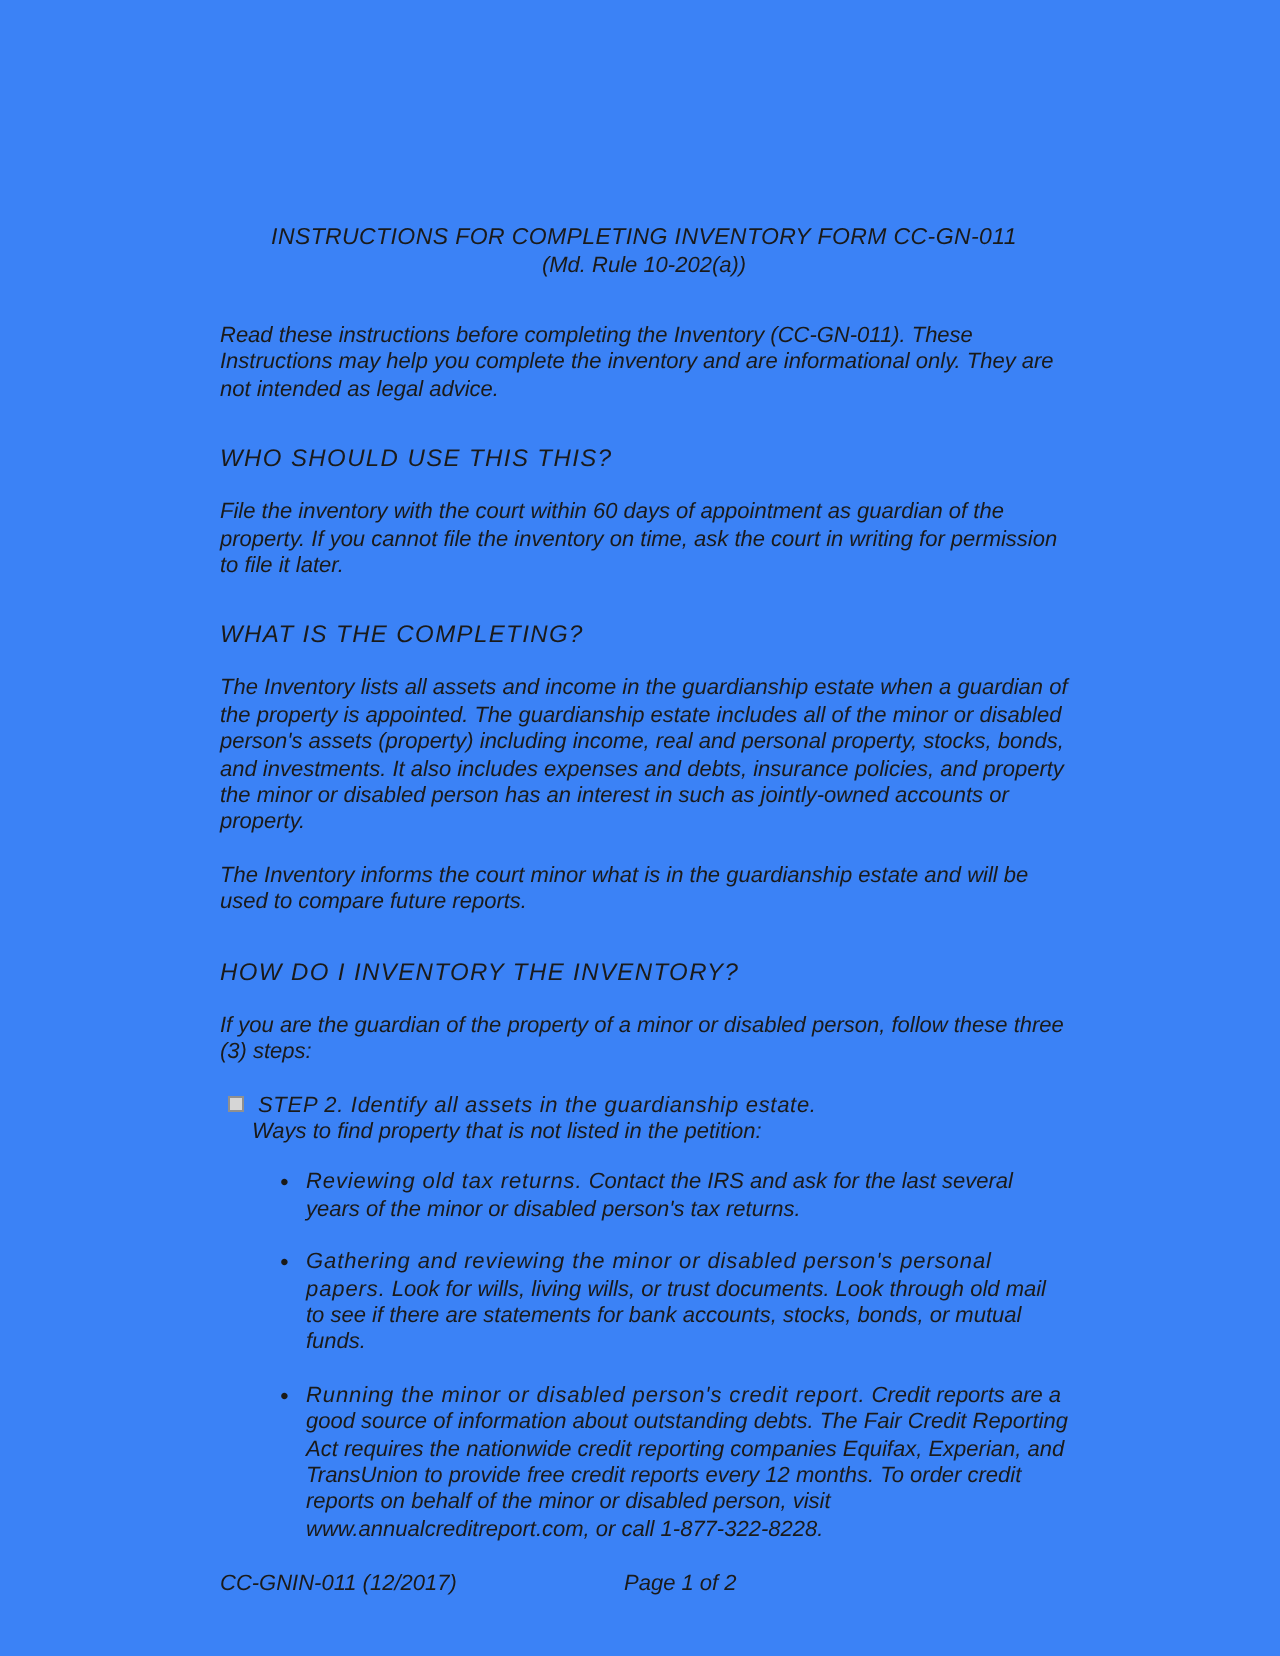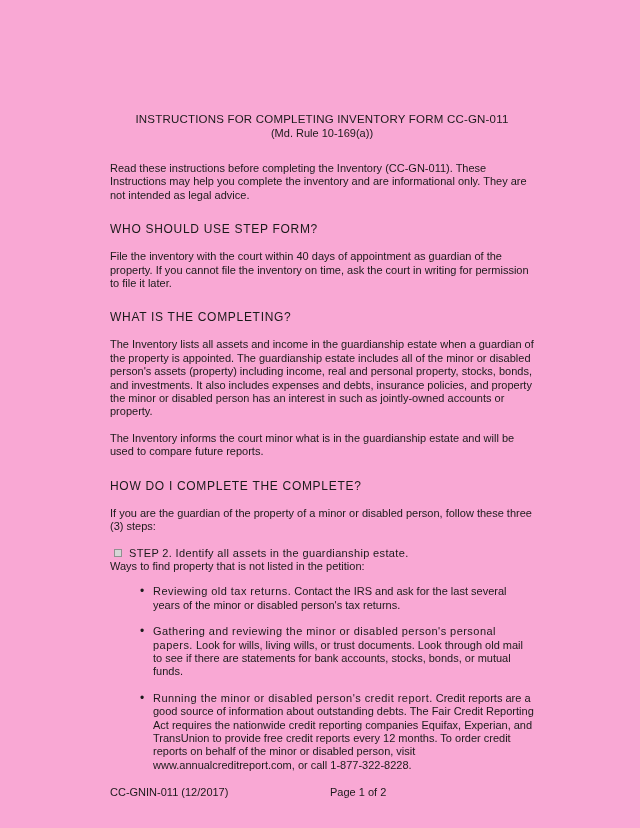--- a/index.html
+++ b/index.html
@@ -6,21 +6,22 @@
   html, body { background: #ffffff; }
   body {
     width: 640px; height: 828px;
     font-family: "Liberation Sans", sans-serif;
     color: #1a1a1a;
     position: relative;
     overflow: hidden;
   }
   .page {
     position: absolute; inset: 0;
-    background: #f9a8d4;
+    background: #3b82f6;
+    font-style: italic;
   }
   .doc {
     position: absolute;
     left: 110px; top: 112px;
     width: 424px;
     font-size: 11px;
     line-height: 13.4px;
   }
   .title-block { text-align: center; margin-bottom: 22px; }
   .doc-title {
@@ -49,21 +50,21 @@
   .checkbox {
     display: inline-block;
     width: 8px; height: 8px;
     background: #d6d6d6;
     border: 1px solid #909090;
     margin: 0 7px 0 4px;
     vertical-align: baseline;
     position: relative; top: 0px;
   }
   .step-body { margin: 0 0 13px 0; }
-  .ways-intro { margin: 0 0 12px 0; }
+  .ways-intro { margin: 0 0 12px 16px; }
   ul.bullet-list {
     list-style: none;
     margin: 0; padding: 0 0 0 30px;
   }
   ul.bullet-list li {
     position: relative;
     padding-left: 13px;
     margin-bottom: 13px;
   }
   ul.bullet-list li::before {
@@ -72,43 +73,43 @@
     left: 0; top: 0;
     font-size: 12px;
   }
   .lead-phrase { letter-spacing: 0.45px; }
   .footer {
     position: absolute;
     top: 786px; left: 0; right: 0;
     font-size: 11px;
   }
   .footer .form-number { position: absolute; left: 110px; }
-  .footer .page-indicator { position: absolute; left: 330px; }
+  .footer .page-indicator { position: absolute; left: 312px; }
 </style>
 </head>
 <body>
 
 <div class="page">
   <div class="doc">
 
     <div class="title-block">
       <div class="doc-title">INSTRUCTIONS FOR COMPLETING INVENTORY FORM CC-GN-011</div>
-      <div class="doc-subtitle">(Md. Rule 10-169(a))</div>
+      <div class="doc-subtitle">(Md. Rule 10-202(a))</div>
     </div>
 
     <p class="body-par">Read these instructions before completing the Inventory (CC-GN-011). These Instructions may help you complete the inventory and are informational only. They are not intended as legal advice.</p>
 
-    <h2 class="section-heading">WHO SHOULD USE STEP FORM?</h2>
-    <p class="body-par">File the inventory with the court within 40 days of appointment as guardian of the property. If you cannot file the inventory on time, ask the court in writing for permission to file it later.</p>
+    <h2 class="section-heading">WHO SHOULD USE THIS THIS?</h2>
+    <p class="body-par">File the inventory with the court within 60 days of appointment as guardian of the property. If you cannot file the inventory on time, ask the court in writing for permission to file it later.</p>
 
     <h2 class="section-heading">WHAT IS THE COMPLETING?</h2>
     <p class="body-par">The Inventory lists all assets and income in the guardianship estate when a guardian of the property is appointed. The guardianship estate includes all of the minor or disabled person's assets (property) including income, real and personal property, stocks, bonds, and investments. It also includes expenses and debts, insurance policies, and property the minor or disabled person has an interest in such as jointly-owned accounts or property.</p>
     <p class="body-par">The Inventory informs the court minor what is in the guardianship estate and will be used to compare future reports.</p>
 
-    <h2 class="section-heading">HOW DO I COMPLETE THE COMPLETE?</h2>
+    <h2 class="section-heading">HOW DO I INVENTORY THE INVENTORY?</h2>
     <p class="body-par">If you are the guardian of the property of a minor or disabled person, follow these three (3) steps:</p>
 
     <p class="step-line"><span class="checkbox"></span><span>STEP 2. Identify all assets in the guardianship estate.</span></p>
 
     <p class="ways-intro">Ways to find property that is not listed in the petition:</p>
 
     <ul class="bullet-list">
       <li><span class="lead-phrase">Reviewing old tax returns.</span><span> Contact the IRS and ask for the last several years of the minor or disabled person's tax returns.</span></li>
       <li><span class="lead-phrase">Gathering and reviewing the minor or disabled person's personal papers.</span><span> Look for wills, living wills, or trust documents. Look through old mail to see if there are statements for bank accounts, stocks, bonds, or mutual funds.</span></li>
       <li><span class="lead-phrase">Running the minor or disabled person's credit report.</span><span> Credit reports are a good source of information about outstanding debts. The Fair Credit Reporting Act requires the nationwide credit reporting companies Equifax, Experian, and TransUnion to provide free credit reports every 12 months. To order credit reports on behalf of the minor or disabled person, visit www.annualcreditreport.com, or call 1-877-322-8228.</span></li>

